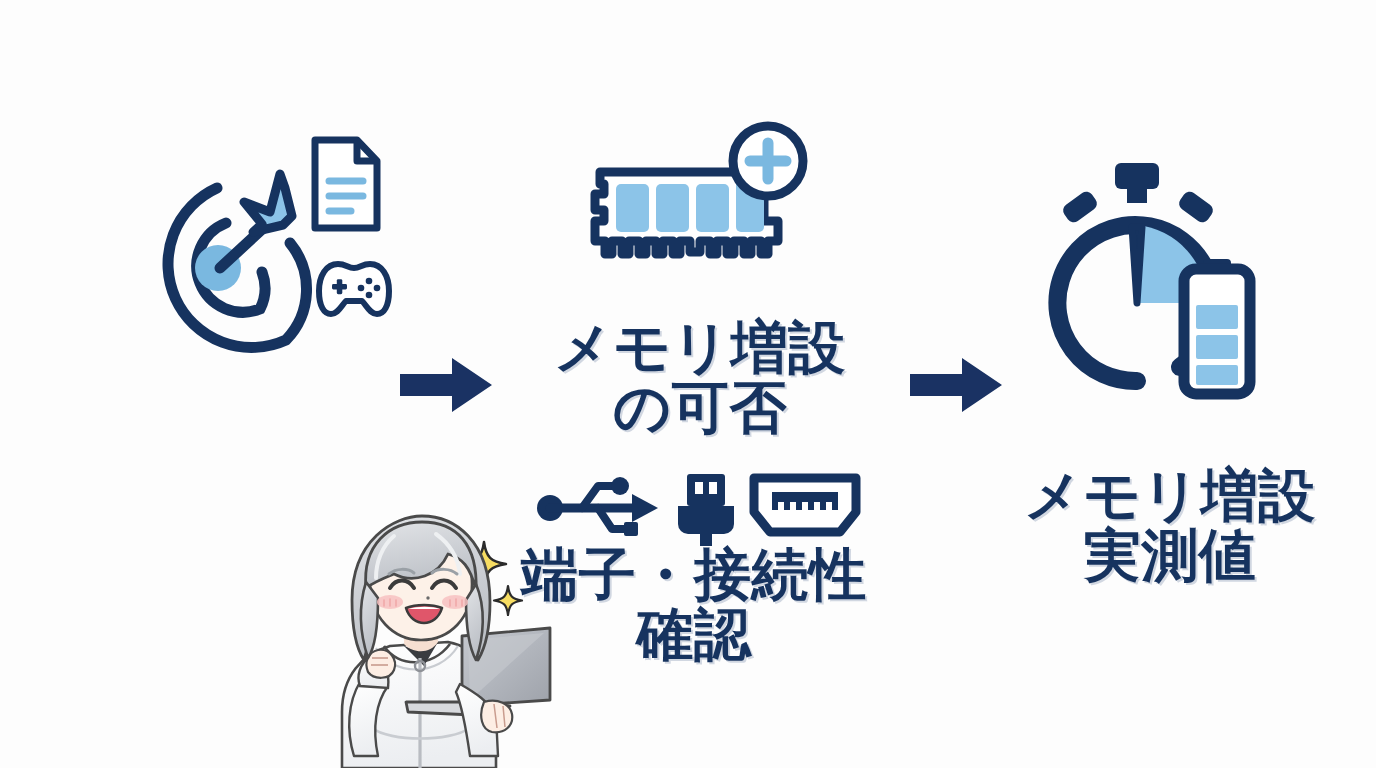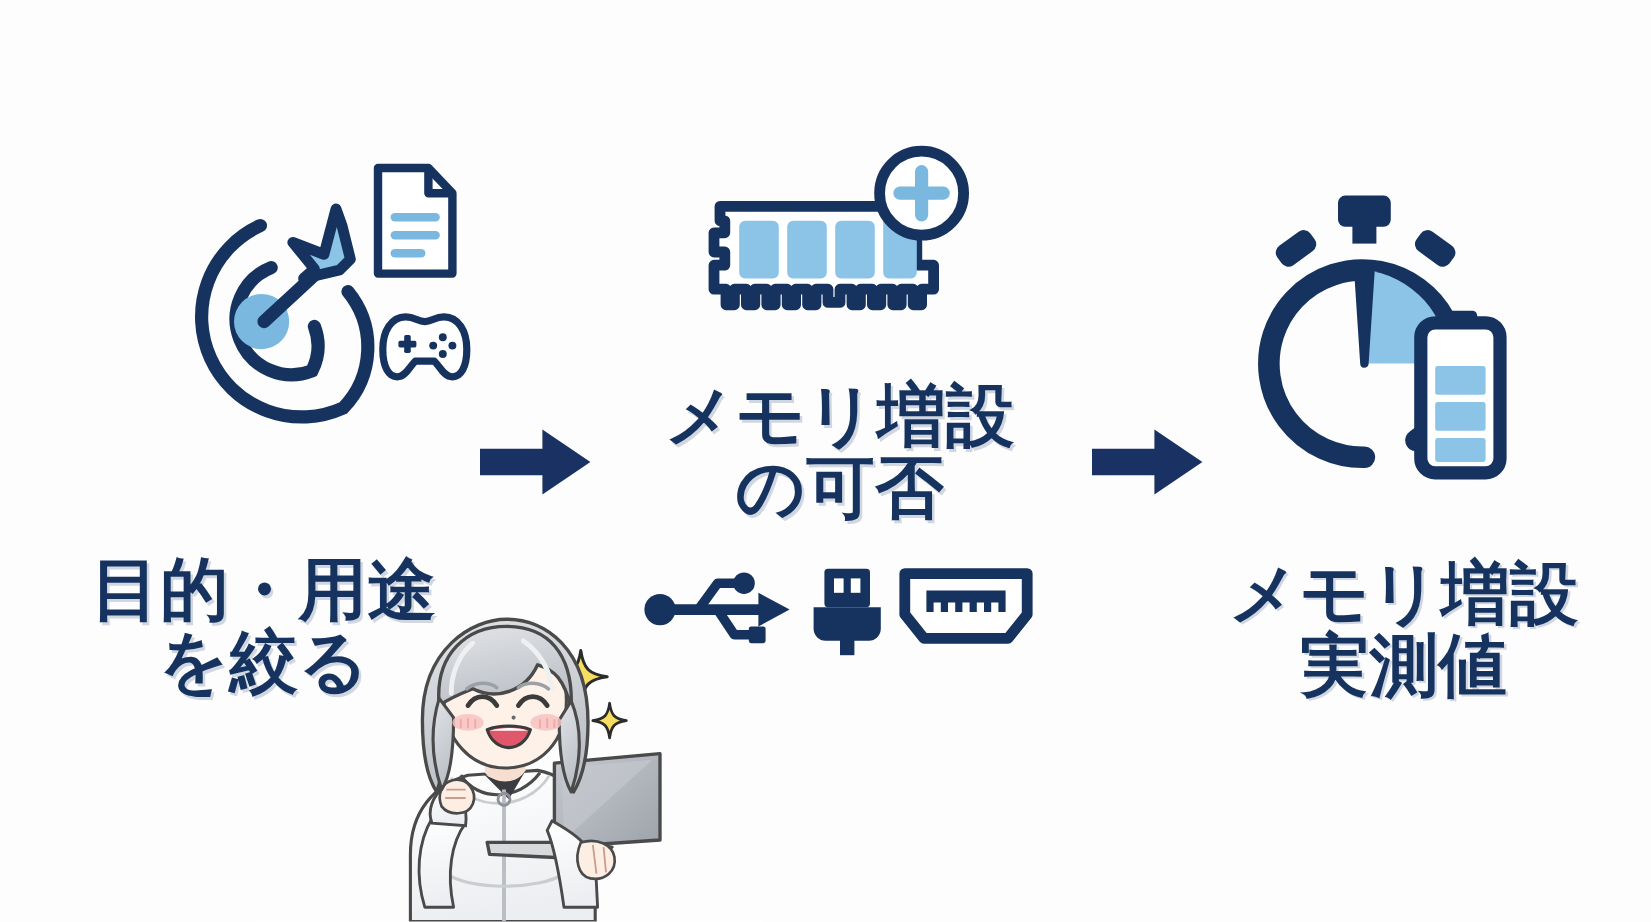--- a/index.html
+++ b/index.html
@@ -317,23 +317,23 @@
         <line x1="164" y1="84" x2="164" y2="90"></line>
       </g>
 
       <path d="M 108 92 C 114 112 138 112 144 92 C 134 88 118 88 108 92 Z" fill="#e0566a" stroke="#3b3b3b" stroke-width="2.6" stroke-linejoin="round"></path>
       <path d="M 110 93 C 120 90 134 90 142 93" fill="#ffffff" stroke="none"></path>
 
       <circle cx="130" cy="82" r="1.7" fill="#6a6a6a"></circle>
     </svg>
   </div>
 
-  <div class="label" id="label-left">目的・用途
-を絞る</div>
 
   <div class="label" id="label-mid-top">メモリ増設
 の可否</div>
 
+  <div class="label" id="label-mid-bottom">端子・接続性
+確認</div>
 
   <div class="label" id="label-right">メモリ増設
 実測値</div>
 
 </div>
 
 </body></html>

